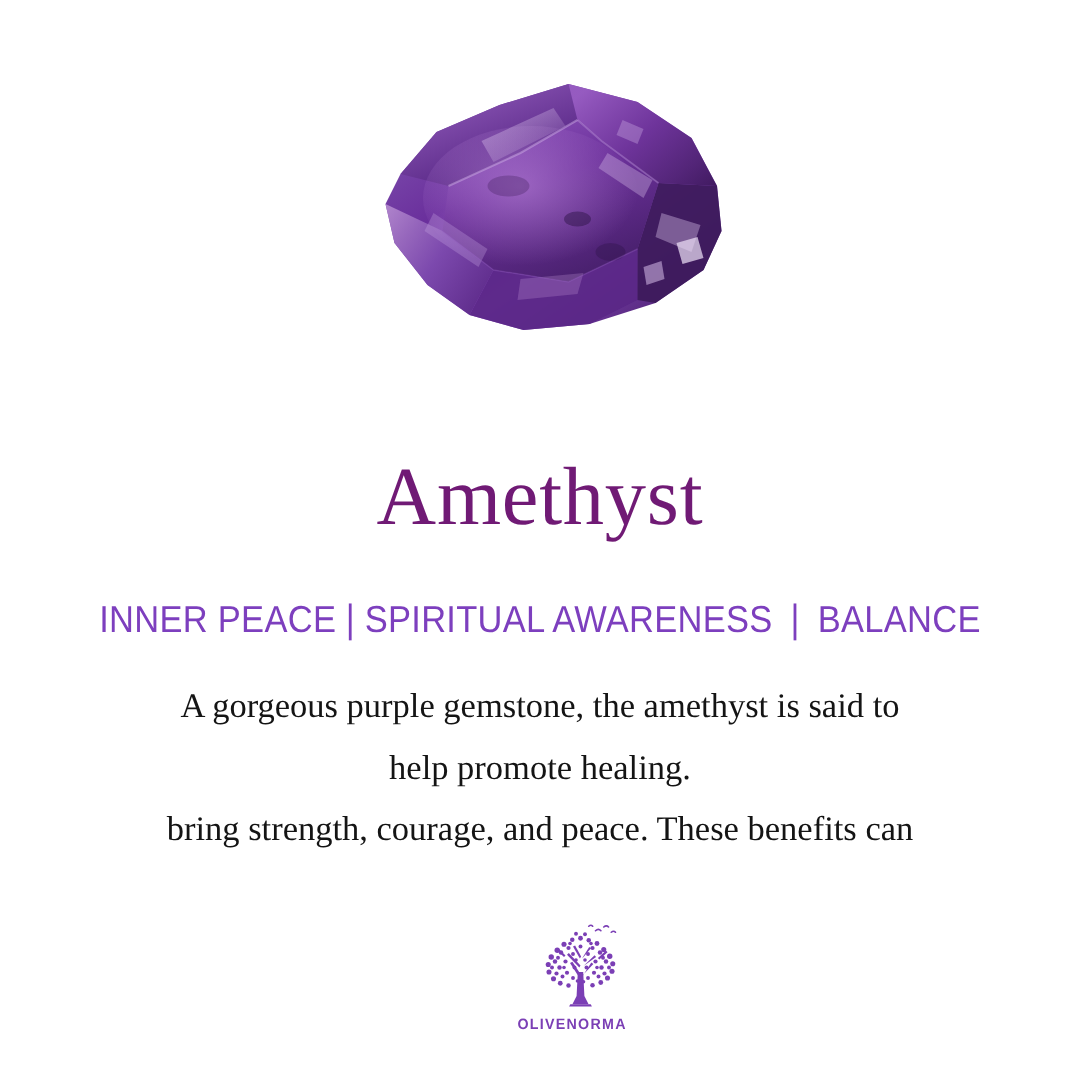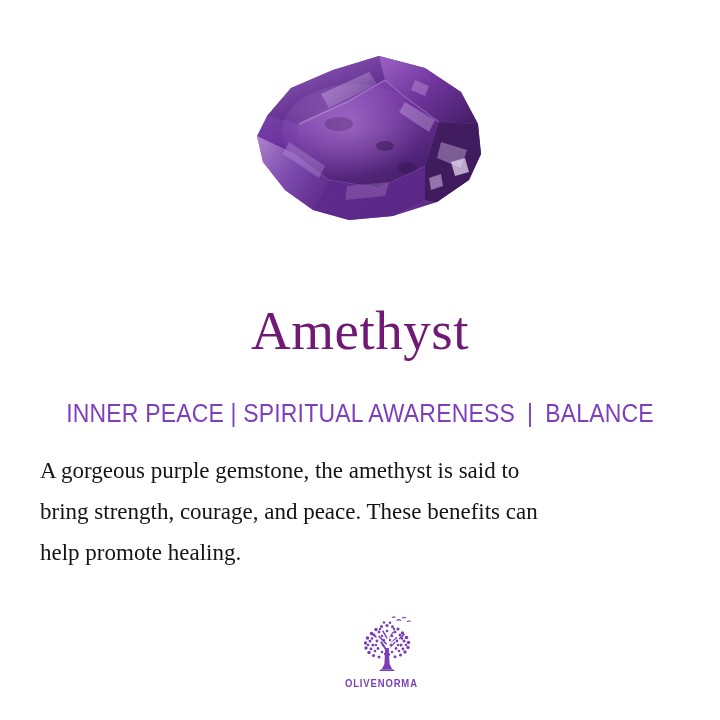--- a/index.html
+++ b/index.html
@@ -91,20 +91,21 @@
   }
   .keywords .sep.wide { padding: 0 13px; }
 
   
   .desc {
     position: absolute;
     left: 50%;
     transform: translateX(-50%);
     top: 450px;
     width: 640px;
+    text-align: center;
     font-family: "Liberation Serif", "DejaVu Serif", serif;
     font-size: 23px;
     line-height: 41px;
     color: #141414;
   }
 
   
   .logo {
     position: absolute;
     left: 50%;
@@ -213,22 +214,22 @@
   </div>
 
   <h1 class="title">Amethyst</h1>
 
   <div class="keywords">
     <span class="kw">INNER PEACE</span><span class="sep">|</span><span class="kw">SPIRITUAL AWARENESS</span><span class="sep wide">|</span><span class="kw">BALANCE</span>
   </div>
 
   <div class="desc">
     <div>A gorgeous purple gemstone, the amethyst is said to</div>
+    <div>help promote healing.</div>
     <div>bring strength, courage, and peace. These benefits can</div>
-    <div>help promote healing.</div>
   </div>
 
   <div class="logo">
     <svg class="logo-mark" viewBox="0 0 66 62" xmlns="http://www.w3.org/2000/svg">
       <g fill="#7b3fb5">
 
         <path d="M31.2 34 L30.4 50 L27.6 55.5 L38.4 55.5 L35.6 50 L34.8 34 Z"></path>
         <path d="M26.2 55.5 L39.8 55.5 L40.6 57 L25.4 57 Z"></path>
 
         <path d="M32.4 38 L26 28 L27.6 27.2 L33.2 35.6 Z"></path>

